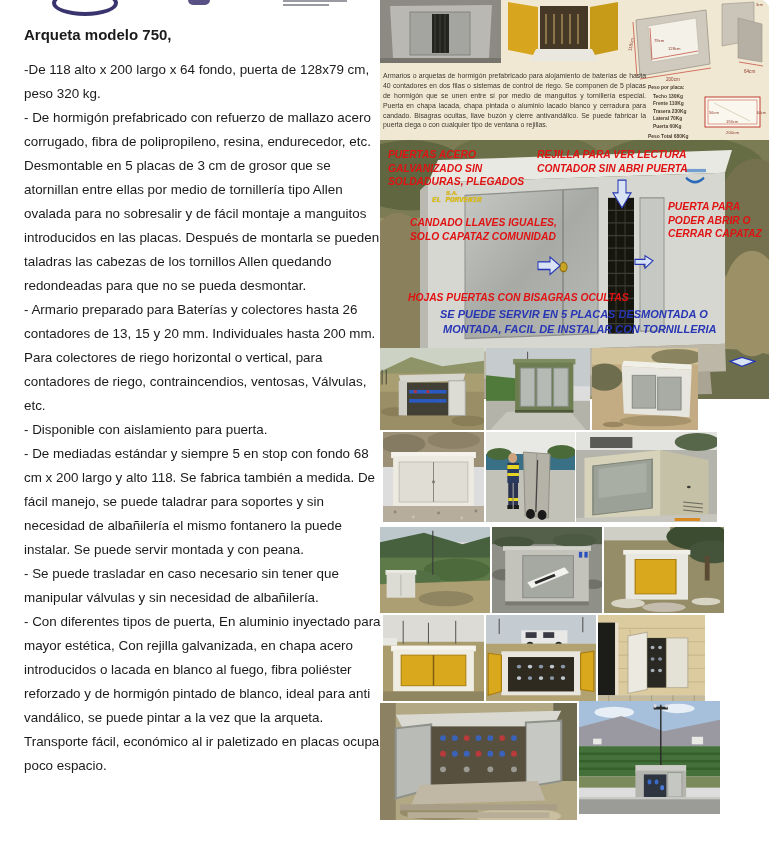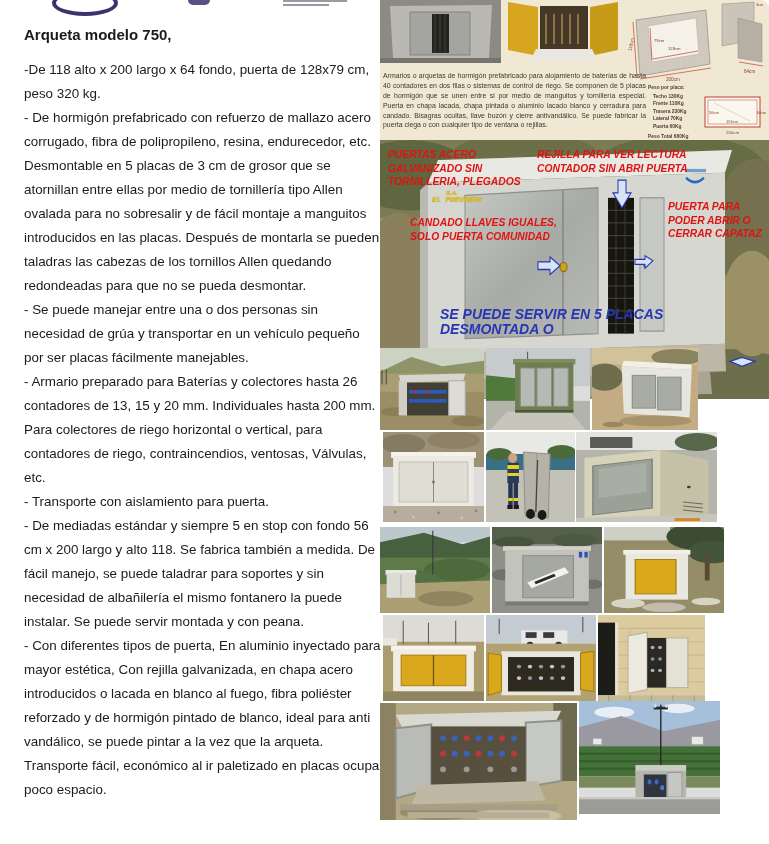--- a/index.html
+++ b/index.html
@@ -22,21 +22,21 @@
   .weights .wl{padding-left:5px;font-weight:bold;}
   .weights .wt{font-weight:bold;margin-top:2px;}
   .dphoto{position:absolute;overflow:hidden;}
   .dphoto svg,.ph svg,.scene svg{display:block;width:100%;height:100%;}
   svg text{font-family:"Liberation Sans",sans-serif;}
   
   .annot{position:absolute;left:380px;top:140px;width:389px;height:259px;}
   .scene{position:absolute;left:0;top:0;width:100%;height:100%;}
   .note{position:absolute;font-weight:bold;font-style:italic;}
   .note.red{color:#e01212;font-size:10.3px;line-height:13.5px;}
-  .note.blue{color:#2636b4;font-size:14px;line-height:15px;}
+  .note.blue{color:#2636b4;font-size:11px;line-height:15px;}
   .wm{position:absolute;left:52px;top:50px;color:#dcc414;font-weight:bold;font-style:italic;text-shadow:0 0 1px #b08a40;}
   .wm .l1{font-size:6px;margin-left:14px;}
   .wm .l2{font-size:7.5px;font-family:Liberation Mono, monospace;}
   
   .ph{position:absolute;overflow:hidden;background:#ddd;}
 </style>
 </head>
 <body>
 
 <div class="page">
@@ -46,24 +46,24 @@
   <div class="hdr-txt">
       <i></i>
       <i style="width:46px"></i>
     </div>
 
   <div class="leftcol">
     <h1>Arqueta modelo 750,</h1>
     <p>-De 118 alto x 200 largo x 64 fondo, puerta de 128x79 cm, peso 320 kg.</p>
     <p>- De hormigón prefabricado con refuerzo de mallazo acero corrugado, fibra de polipropileno, resina, endurecedor, etc.</p>
     <p>Desmontable en 5 placas de 3 cm de grosor que se atornillan entre ellas por medio de tornillería tipo Allen ovalada para no sobresalir y de fácil montaje a manguitos introducidos en las placas. Después de montarla se pueden taladras las cabezas de los tornillos Allen quedando redondeadas para que no se pueda desmontar.</p>
-    <p>- Se puede manejar entre una o dos personas sin necesidad de grúa y transportar en un vehículo pequeño por ser placas fácilmente manejables.</p>
     <p>- Armario preparado para Baterías y colectores hasta 26 contadores de 13, 15 y 20 mm. Individuales hasta 200 mm. Para colectores de riego horizontal o vertical, para contadores de riego, contraincendios, ventosas, Válvulas, etc.</p>
-    <p>- Transporte con aislamiento para puerta.</p>
-    <p>- De mediadas estándar y siempre 5 en stop con fondo 56 cm x 200 largo y alto 118. Se fabrica también a medida. De fácil manejo, se puede taladrar para soportes y sin necesidad de albañilería el mismo fontanero la puede instalar. Se puede servir montada y con peana.</p>
+    <p>- Disponible con aislamiento para puerta.</p>
+    <p>- De mediadas estándar y siempre 5 en stop con fondo 68 cm x 200 largo y alto 118. Se fabrica también a medida. De fácil manejo, se puede taladrar para soportes y sin necesidad de albañilería el mismo fontanero la puede instalar. Se puede servir montada y con peana.</p>
+    <p>- Se puede trasladar en caso necesario sin tener que manipular válvulas y sin necesidad de albañilería.</p>
     <p>- Con diferentes tipos de puerta, En aluminio inyectado para mayor estética, Con rejilla galvanizada, en chapa acero introducidos o lacada en blanco al fuego, fibra poliéster reforzado y de hormigón pintado de blanco, ideal para anti vandálico, se puede pintar a la vez que la arqueta.</p>
     <p>Transporte fácil, económico al ir paletizado en placas ocupa poco espacio.</p>
   </div>
 
   <div class="collage">
     <div class="dphoto" style="left:0;top:0;width:121px;height:63px;">
       <svg viewBox="0 0 121 63" preserveAspectRatio="none">
         <rect width="121" height="63" fill="#8c8a82"></rect>
         <polygon points="10,6 112,5 109,58 13,58" fill="#bab8b2"></polygon>
         <rect x="30" y="12" width="60" height="43" fill="#a4a4a0" stroke="#83837f"></rect>
@@ -162,41 +162,45 @@
           <polygon points="158,97 170,97 170,93 180,100 170,107 170,103 158,103"></polygon>
           <polygon points="273,96 265,92 265,95 255,95 255,99 265,99 265,102"></polygon>
           <polygon points="4,174 16,171 28,174 16,178"></polygon>
           <polygon points="350,176 362,173 375,176 362,180"></polygon>
         </g>
       </svg>
     </div>
     <div class="note red" style="left:8px;top:8px;width:160px;">
       <div>PUERTAS ACERO</div>
       <div>GALVANIZADO SIN</div>
-      <div>TORNILLERIA, PLEGADOS</div>
+      <div>SOLDADURAS, PLEGADOS</div>
     </div>
     <div class="note red" style="left:157px;top:8px;width:170px;">
       <div>REJILLA PARA VER LECTURA</div>
       <div>CONTADOR SIN ABRI PUERTA</div>
     </div>
     <div class="wm">
       <div class="l1">S.A.</div>
       <div class="l2">EL PORVENIR</div>
     </div>
     <div class="note red" style="left:30px;top:76px;width:200px;">
       <div>CANDADO LLAVES IGUALES,</div>
-      <div>SOLO PUERTA COMUNIDAD</div>
+      <div>SOLO CAPATAZ COMUNIDAD</div>
     </div>
     <div class="note red" style="left:288px;top:60px;width:100px;">
       <div>PUERTA PARA</div>
       <div>PODER ABRIR O</div>
       <div>CERRAR CAPATAZ</div>
     </div>
+    <div class="note red" style="left:28px;top:151px;width:280px;">
+      <div>HOJAS PUERTAS CON BISAGRAS OCULTAS</div>
+    </div>
     <div class="note blue" style="left:60px;top:167px;width:290px;">
       <div>SE PUEDE SERVIR EN 5 PLACAS DESMONTADA O</div>
+      <div style="margin-left:3px">MONTADA, FACIL DE INSTALAR CON TORNILLERIA</div>
     </div>
   </div>
 
   <div class="ph" style="left:380px;top:348px;width:104px;height:82px;">
     <svg viewBox="0 0 100 90" preserveAspectRatio="none">
       <rect width="100" height="26" fill="#ccd2c4"></rect>
       <polygon points="0,26 30,10 60,20 100,14 100,32 0,32" fill="#8f9468"></polygon>
       <rect y="28" width="100" height="22" fill="#a99e72"></rect>
       <rect y="48" width="100" height="42" fill="#9a8e66"></rect>
       <ellipse cx="15" cy="70" rx="14" ry="5" fill="#8a7e58"></ellipse>

